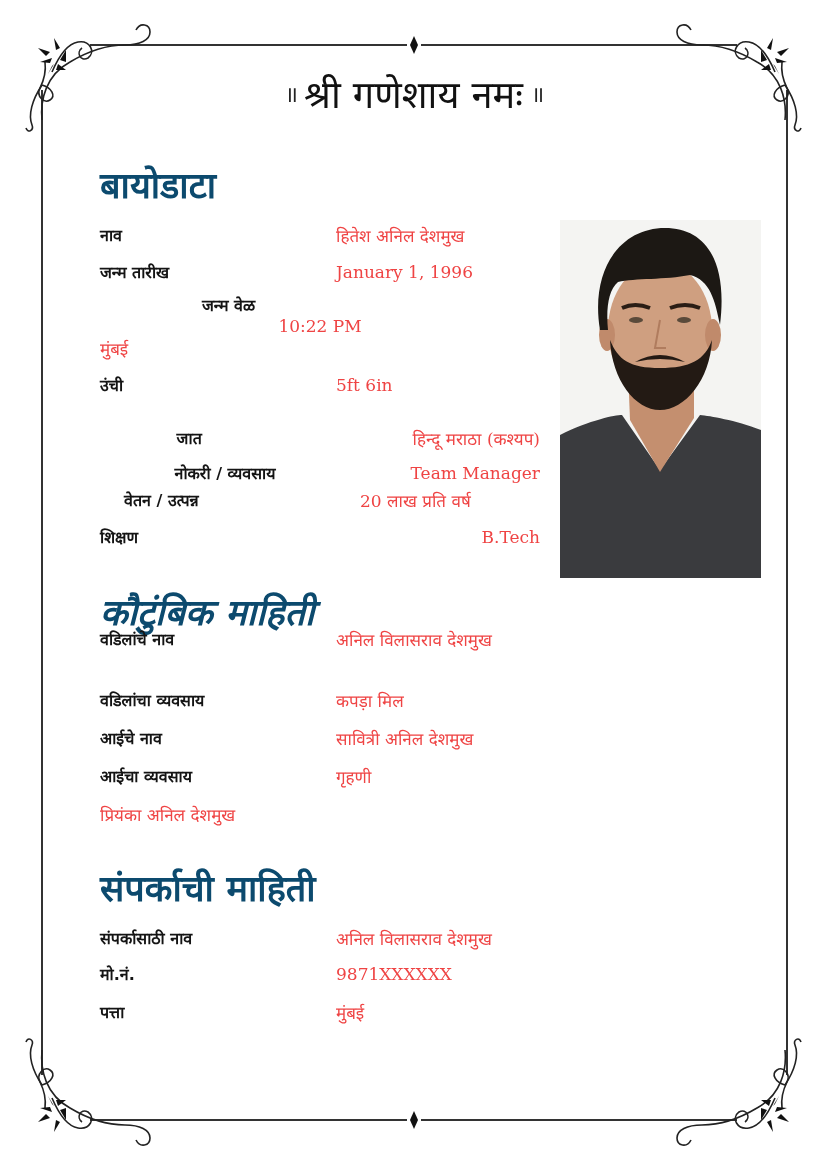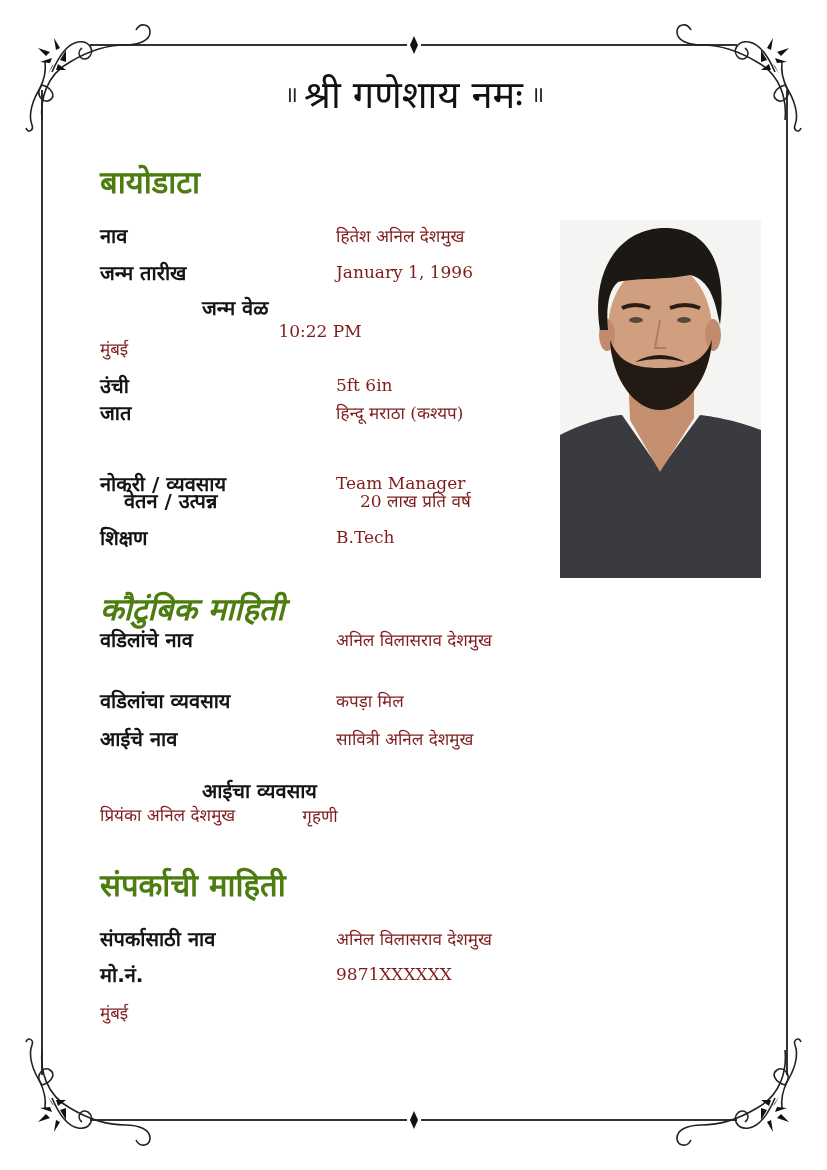--- a/index.html
+++ b/index.html
@@ -6,24 +6,24 @@
   body { width: 827px; height: 1170px; position: relative; overflow: hidden;
          font-family: "DejaVu Sans", sans-serif; color: #111; }
 
   .frame { position: absolute; left: 0; top: 0; width: 827px; height: 1170px; pointer-events: none; }
 
   .header { position: absolute; left: 0; top: 58px; width: 827px; height: 70px;
             display: flex; align-items: center; justify-content: center; }
   .header .bars { font-family: "DejaVu Serif", serif; font-size: 22px; color: #222; margin: 0 8px; letter-spacing: -2px; }
   .header .invocation { font-family: "DejaVu Serif", serif; font-size: 38px; color: #111; font-weight: normal; }
 
-  .section-title { position: absolute; left: 100px; font-size: 31px; font-weight: bold; color: #4d7c0f; margin: 0; }
+  .section-title { position: absolute; left: 100px; font-size: 36px; font-weight: bold; color: #0c4a6e; margin: 0; }
   .row { position: absolute; left: 100px; width: 440px; height: 30px; display: flex; align-items: center; }
-  .row .label { width: 236px; font-size: 20px; font-weight: bold; color: #141414; }
-  .row .value { font-family: "DejaVu Serif", serif; font-size: 17px; color: #7f1d1d; }
+  .row .label { width: 236px; font-size: 16px; font-weight: bold; color: #141414; }
+  .row .value { font-family: "DejaVu Serif", serif; font-size: 17px; color: #ef4444; }
 
   .photo { position: absolute; left: 560px; top: 220px; width: 201px; height: 358px; overflow: hidden; background: #f3f3f1; }
 </style>
 </head>
 <body>
 
 <svg class="frame" viewBox="0 0 827 1170" xmlns="http://www.w3.org/2000/svg">
   <g stroke="#333" stroke-width="2" fill="none">
 
     <line x1="90" y1="45" x2="407" y2="45"></line>
@@ -100,33 +100,33 @@
     <span class="label">जन्म वेळ</span>
     <span class="value">10:22 PM</span>
   </div>
 <div class="row" style="top:333px;">
     <span class="value">मुंबई</span>
   </div>
 <div class="row" style="top:370px;">
     <span class="label">उंची</span>
     <span class="value">5ft 6in</span>
   </div>
-<div class="row" style="top:397px;">
+<div class="row" style="top:423px;justify-content:flex-end;">
     <span class="label">जात</span>
     <span class="value">हिन्दू मराठा (कश्यप)</span>
   </div>
-<div class="row" style="top:468px;">
+<div class="row" style="top:458px;justify-content:flex-end;">
     <span class="label">नोकरी / व्यवसाय</span>
     <span class="value">Team Manager</span>
   </div>
 <div class="row" style="top:485px;margin-left:24px;">
     <span class="label">वेतन / उत्पन्न</span>
     <span class="value">20 लाख प्रति वर्ष</span>
   </div>
-<div class="row" style="top:522px;">
+<div class="row" style="top:522px;justify-content:space-between;">
     <span class="label">शिक्षण</span>
     <span class="value">B.Tech</span>
   </div>
 
 <div class="photo">
   <svg width="201" height="358" viewBox="0 0 201 358" xmlns="http://www.w3.org/2000/svg">
     <rect width="201" height="358" fill="#f4f4f2"></rect>
 
     <path d="M0 215 C30 200, 55 195, 62 195 L100 250 L140 195 C150 196, 175 200, 201 210 L201 358 L0 358 Z" fill="#3a3b3e"></path>
 
@@ -159,32 +159,33 @@
     <span class="value">अनिल विलासराव देशमुख</span>
   </div>
 <div class="row" style="top:685px;">
     <span class="label">वडिलांचा व्यवसाय</span>
     <span class="value">कपड़ा मिल</span>
   </div>
 <div class="row" style="top:723px;">
     <span class="label">आईचे नाव</span>
     <span class="value">सावित्री अनिल देशमुख</span>
   </div>
-<div class="row" style="top:777px;flex-direction:column;">
+<div class="row" style="top:761px;">
     <span class="label">आईचा व्यवसाय</span>
     <span class="value">गृहणी</span>
   </div>
 <div class="row" style="top:799px;">
     <span class="value">प्रियंका अनिल देशमुख</span>
   </div>
 
 <h2 class="section-title" style="top:863px;">संपर्काची माहिती</h2>
 <div class="row" style="top:923px;">
     <span class="label">संपर्कासाठी नाव</span>
     <span class="value">अनिल विलासराव देशमुख</span>
   </div>
 <div class="row" style="top:959px;align-items:center;">
     <span class="label">मो.नं.</span>
     <span class="value">9871XXXXXX</span>
   </div>
 <div class="row" style="top:997px;">
+    <span class="label">पत्ता</span>
     <span class="value">मुंबई</span>
   </div>
 
 </body></html>

